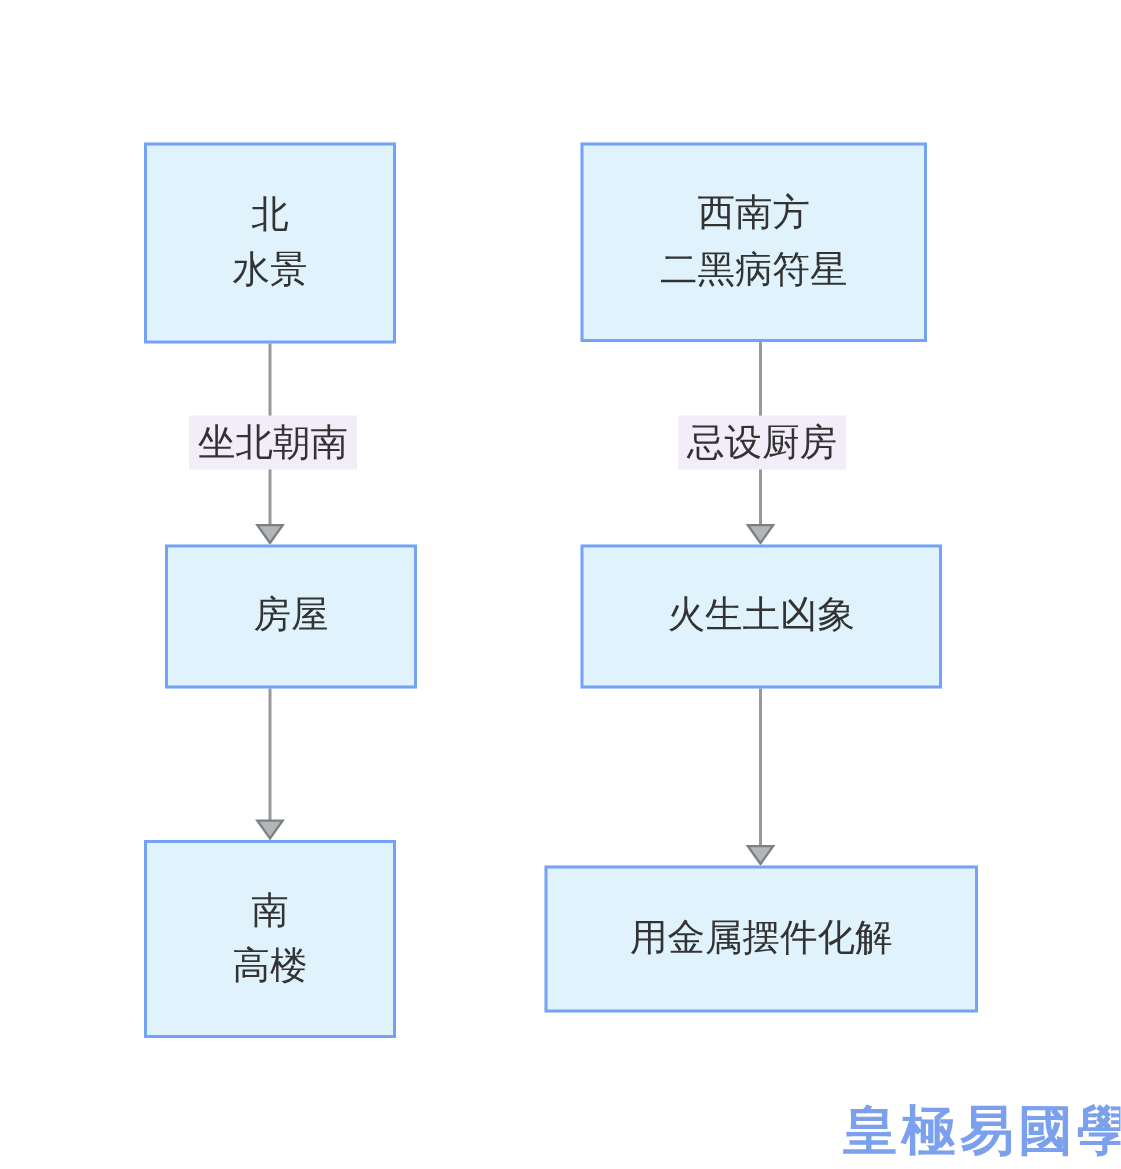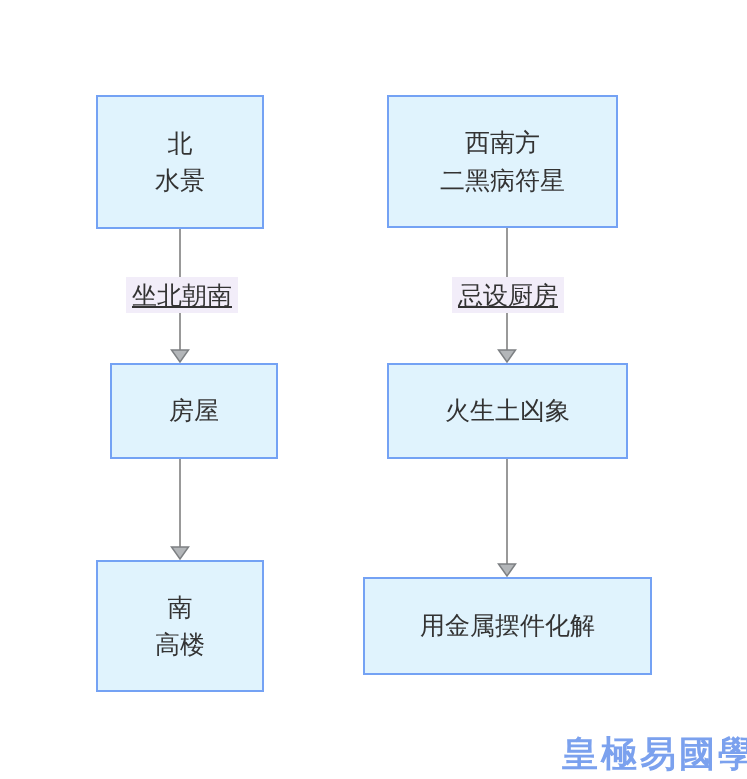--- a/index.html
+++ b/index.html
@@ -60,21 +60,20 @@
   .edge-label {
     position: absolute;
     transform: translateX(-50%);
     background: #f2edf9;
     color: #333333;
     font-size: 25px;
     line-height: 1.2;
     padding: 3px 6px;
     white-space: nowrap;
     z-index: 2;
-    text-decoration: underline;
   }
   .l-left  { left: 182px; top: 277px; }
   .l-right { left: 508px; top: 277px; }
 
   .watermark {
     position: absolute;
     left: 562px;
     top: 730px;
     font-size: 36px;
     font-weight: bold;

